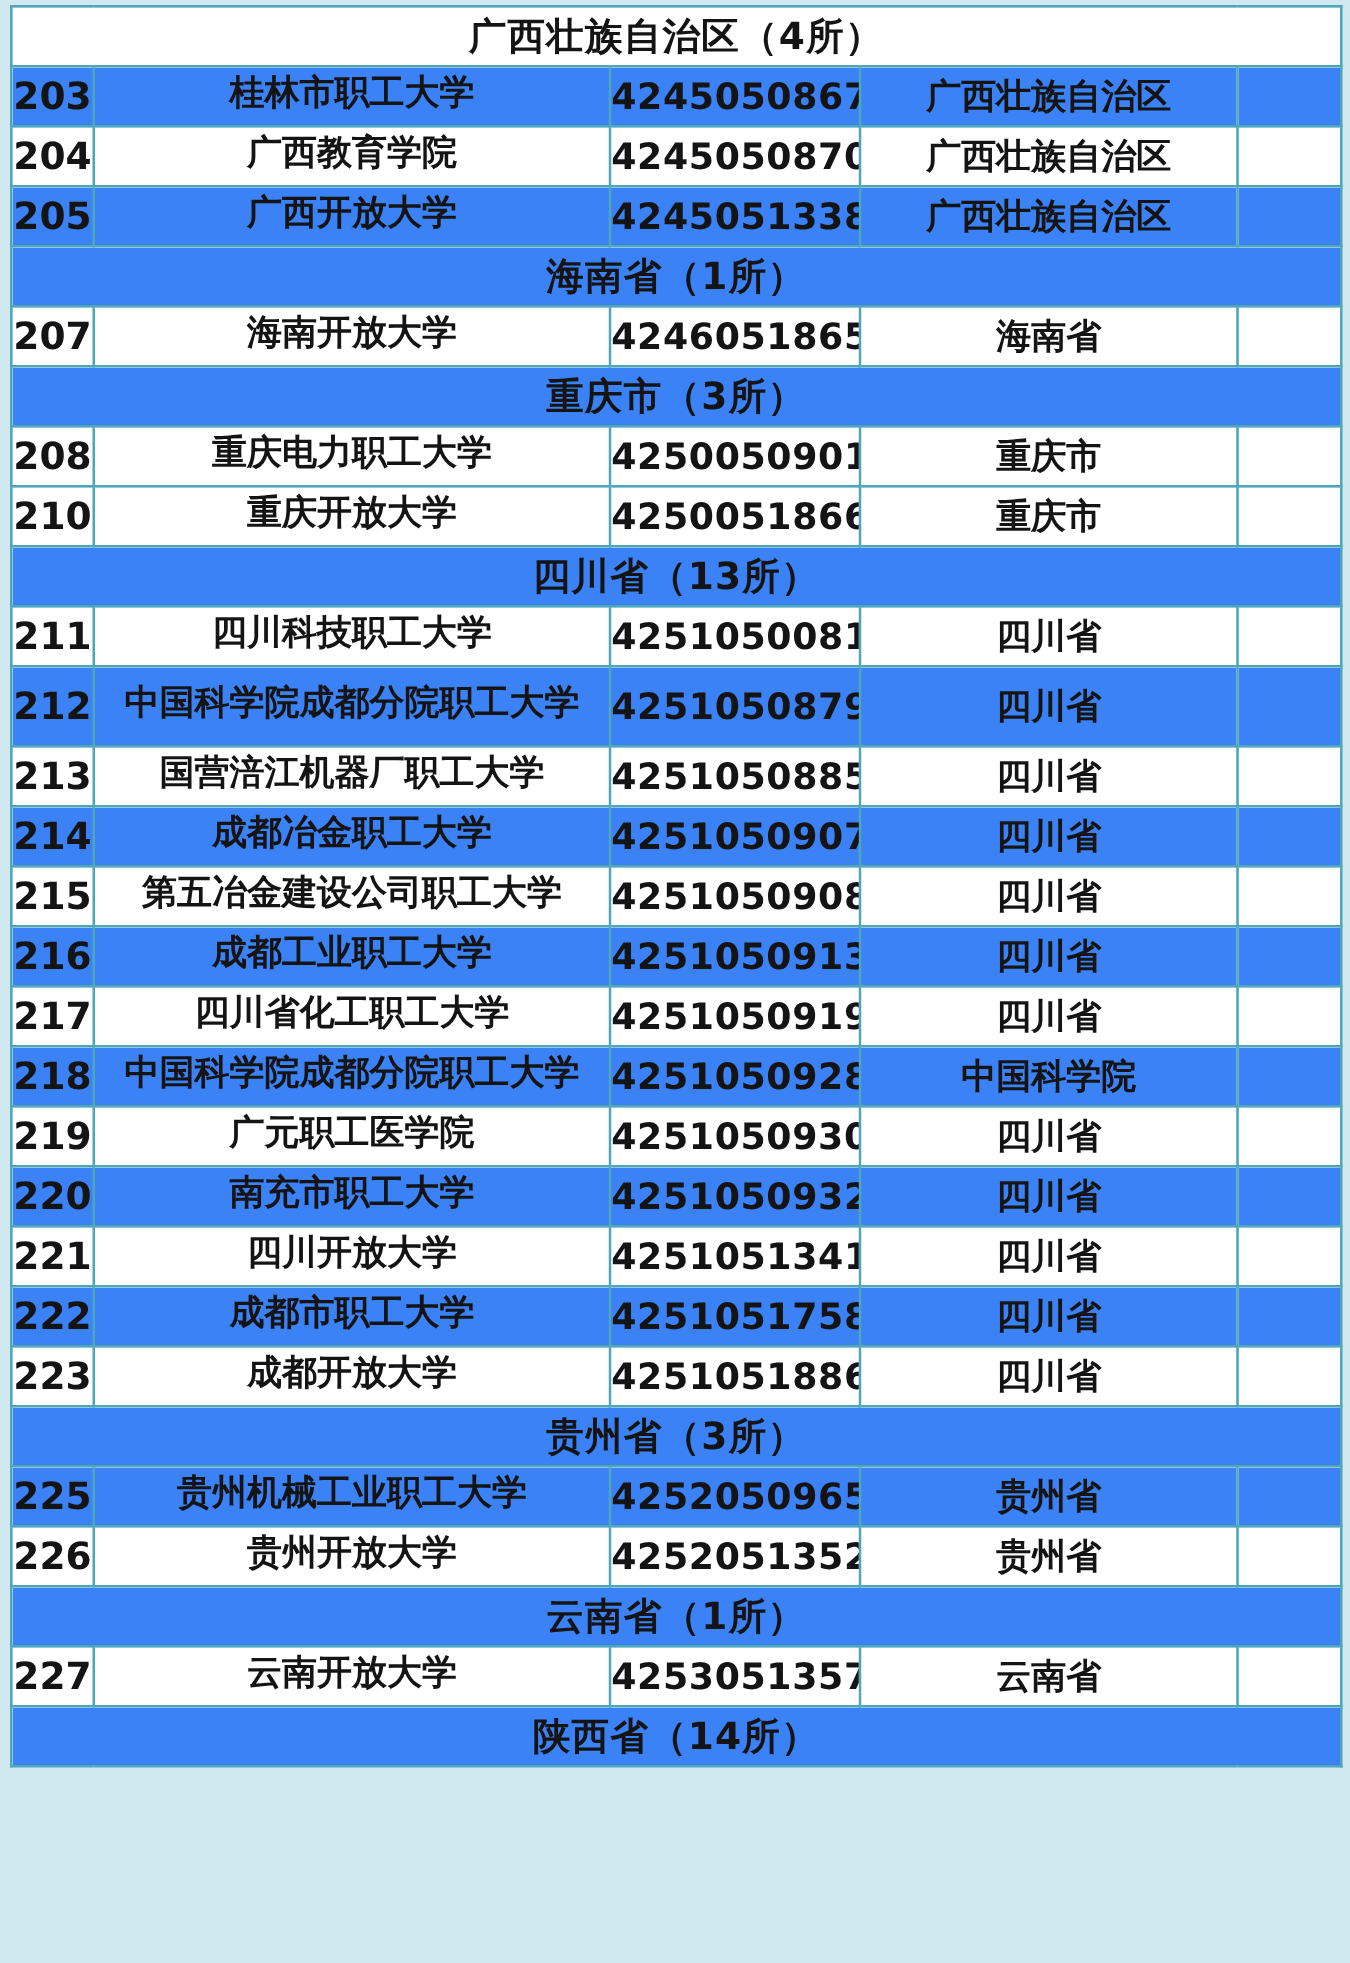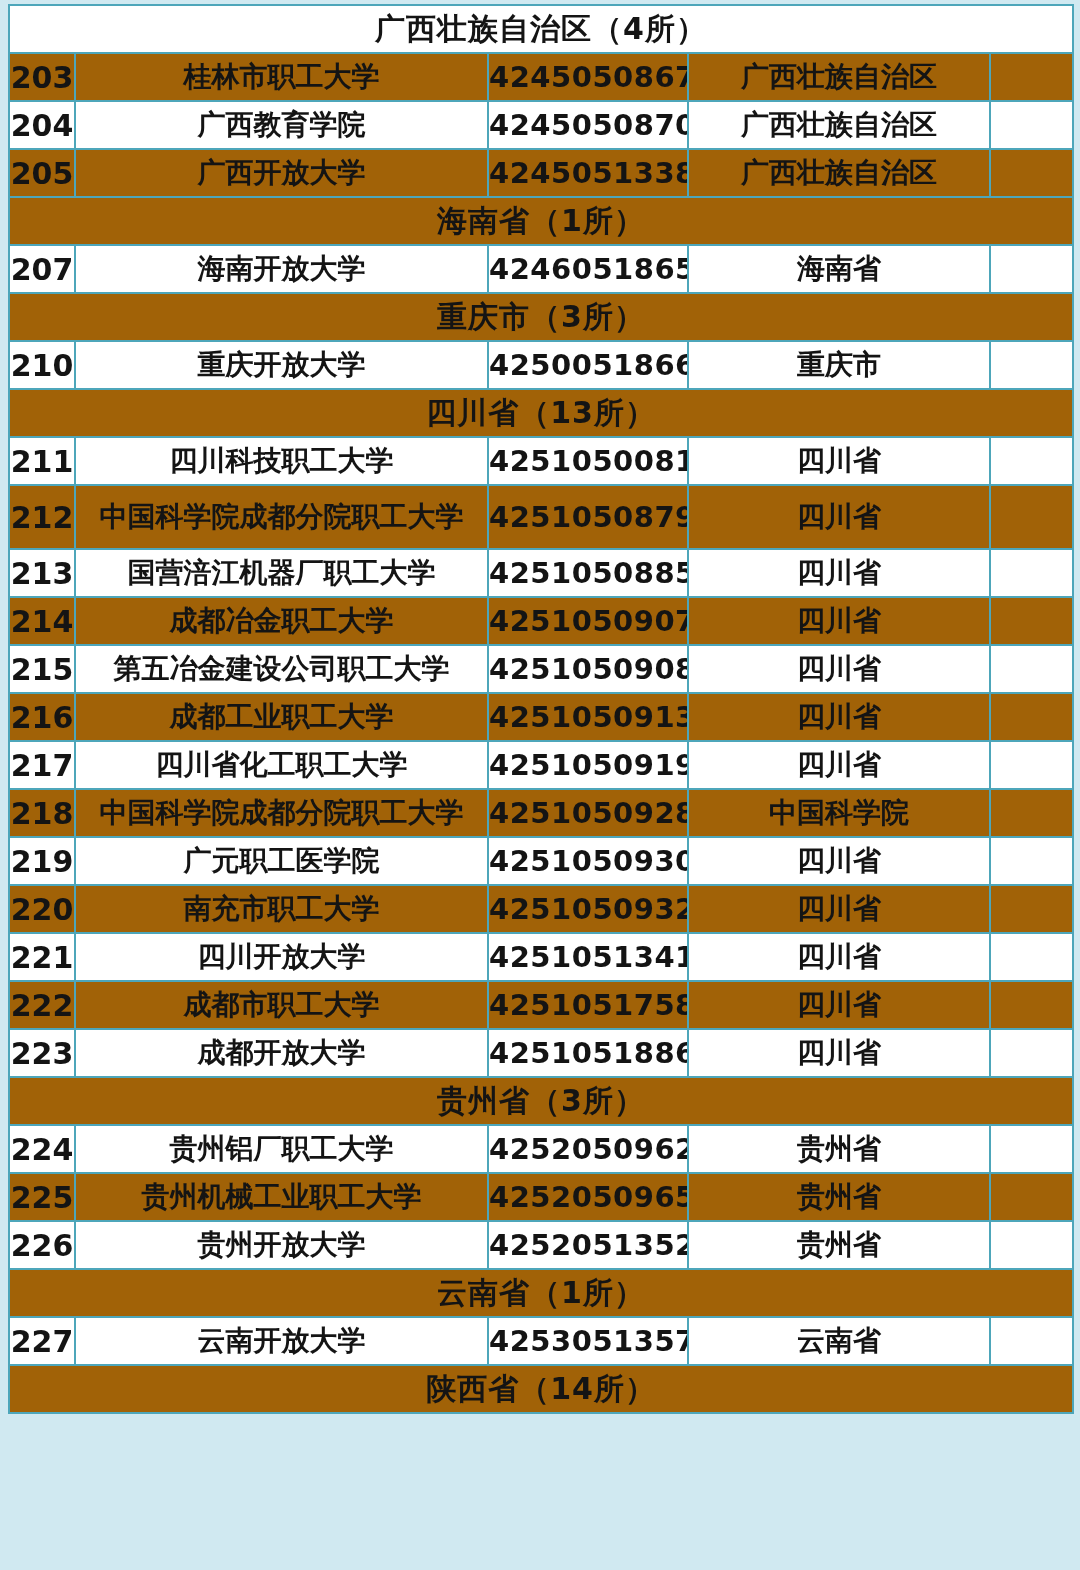--- a/index.html
+++ b/index.html
@@ -25,35 +25,36 @@
     border: 2px solid #4da6ba;
     text-align: center;
     vertical-align: middle;
     color: #141414;
     overflow: hidden;
     padding: 0;
   }
   tr.band { height: 48px; }
   tr.band.tall { height: 64px; }
   tr.band-white td { background: #ffffff; }
-  tr.band-blue td { background: #a16207; }
+  tr.band-blue td { background: #3b82f6; }
   td.cell-header {
     font-size: 30px;
     font-weight: 700;
     letter-spacing: 1px;
   }
   td.cell-no {
     font-size: 30px;
     font-weight: 700;
   }
   td.cell-name {
     font-size: 28px;
     font-weight: 700;
     line-height: 1.1;
     padding: 0 10px;
+    font-family: Liberation Mono, monospace;
   }
   td.cell-code {
     font-size: 29px;
     font-weight: 700;
     letter-spacing: 0.5px;
   }
   td.cell-region {
     font-size: 28px;
     font-weight: 700;
     margin-top: 47px;
@@ -104,20 +105,27 @@
           <td class="cell-no">207</td>
           <td class="cell-name">海南开放大学</td>
           <td class="cell-code">4246051865</td>
           <td class="cell-region">海南省</td>
           <td class="cell-empty"></td>
         </tr>
         <tr class="band band-blue">
           <td colspan="5" class="cell-header">重庆市（3所）</td>
         </tr>
         <tr class="band band-white">
+          <td class="cell-no">208</td>
+          <td class="cell-name">重庆电力职工大学</td>
+          <td class="cell-code">4250050901</td>
+          <td class="cell-region">重庆市</td>
+          <td class="cell-empty"></td>
+        </tr>
+        <tr class="band band-white">
           <td class="cell-no">210</td>
           <td class="cell-name">重庆开放大学</td>
           <td class="cell-code">4250051866</td>
           <td class="cell-region">重庆市</td>
           <td class="cell-empty"></td>
         </tr>
         <tr class="band band-blue">
           <td colspan="5" class="cell-header">四川省（13所）</td>
         </tr>
         <tr class="band band-white">
@@ -206,27 +214,20 @@
         </tr>
         <tr class="band band-white">
           <td class="cell-no">223</td>
           <td class="cell-name">成都开放大学</td>
           <td class="cell-code">4251051886</td>
           <td class="cell-region">四川省</td>
           <td class="cell-empty"></td>
         </tr>
         <tr class="band band-blue">
           <td colspan="5" class="cell-header">贵州省（3所）</td>
-        </tr>
-        <tr class="band band-white">
-          <td class="cell-no">224</td>
-          <td class="cell-name">贵州铝厂职工大学</td>
-          <td class="cell-code">4252050962</td>
-          <td class="cell-region">贵州省</td>
-          <td class="cell-empty"></td>
         </tr>
         <tr class="band band-blue">
           <td class="cell-no">225</td>
           <td class="cell-name">贵州机械工业职工大学</td>
           <td class="cell-code">4252050965</td>
           <td class="cell-region">贵州省</td>
           <td class="cell-empty"></td>
         </tr>
         <tr class="band band-white">
           <td class="cell-no">226</td>

